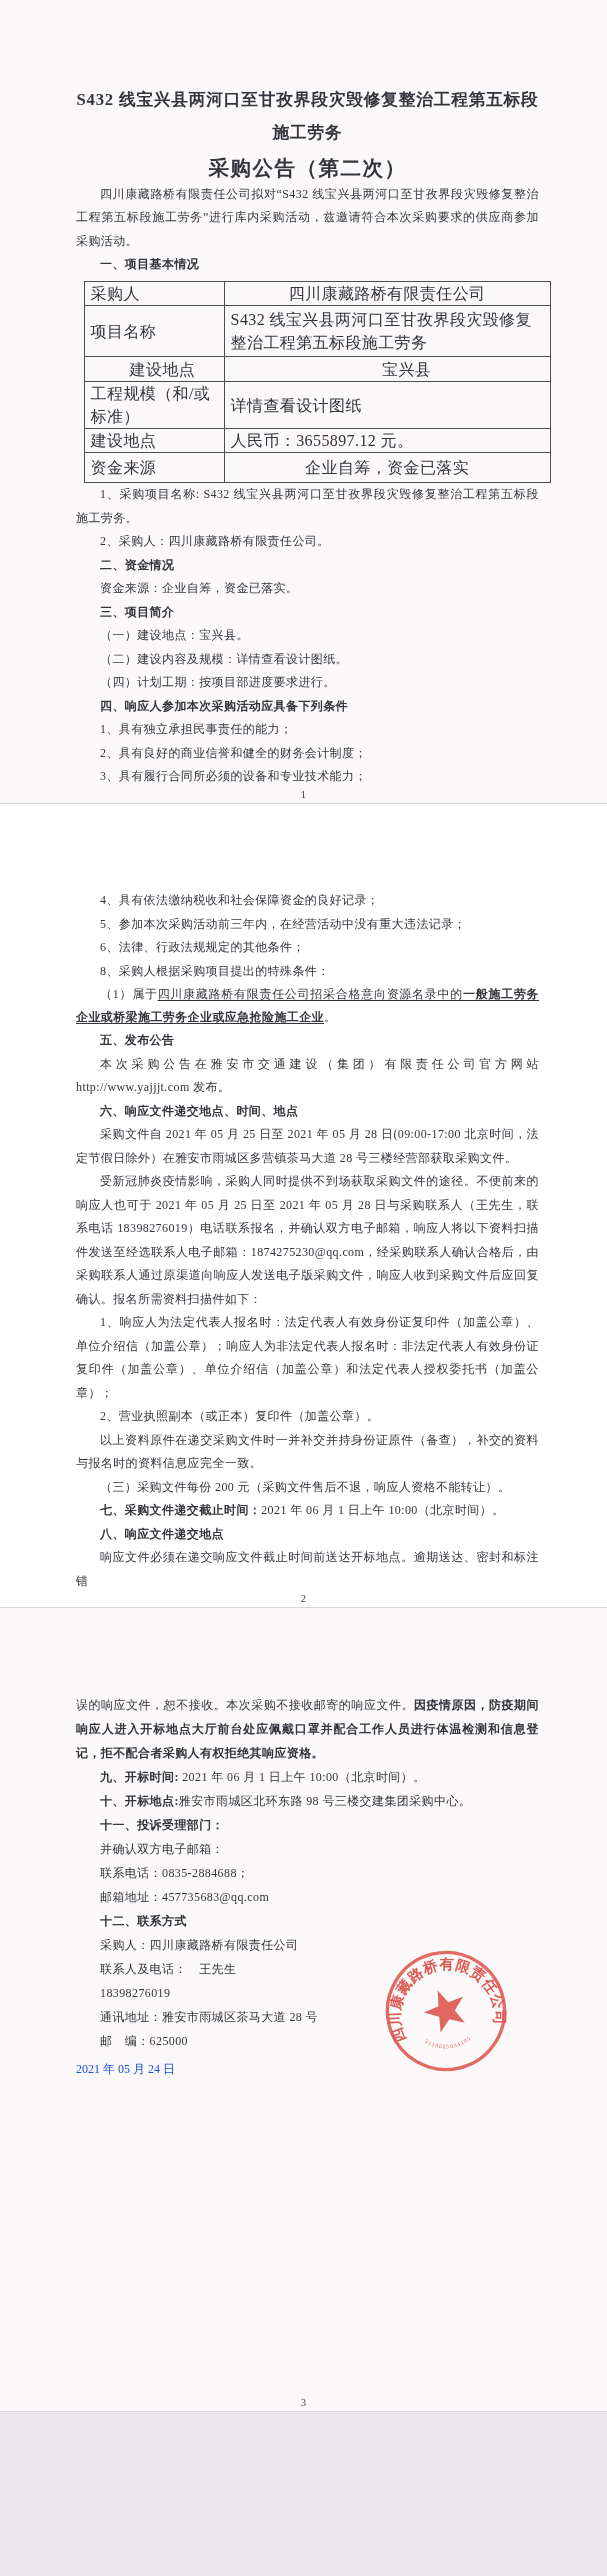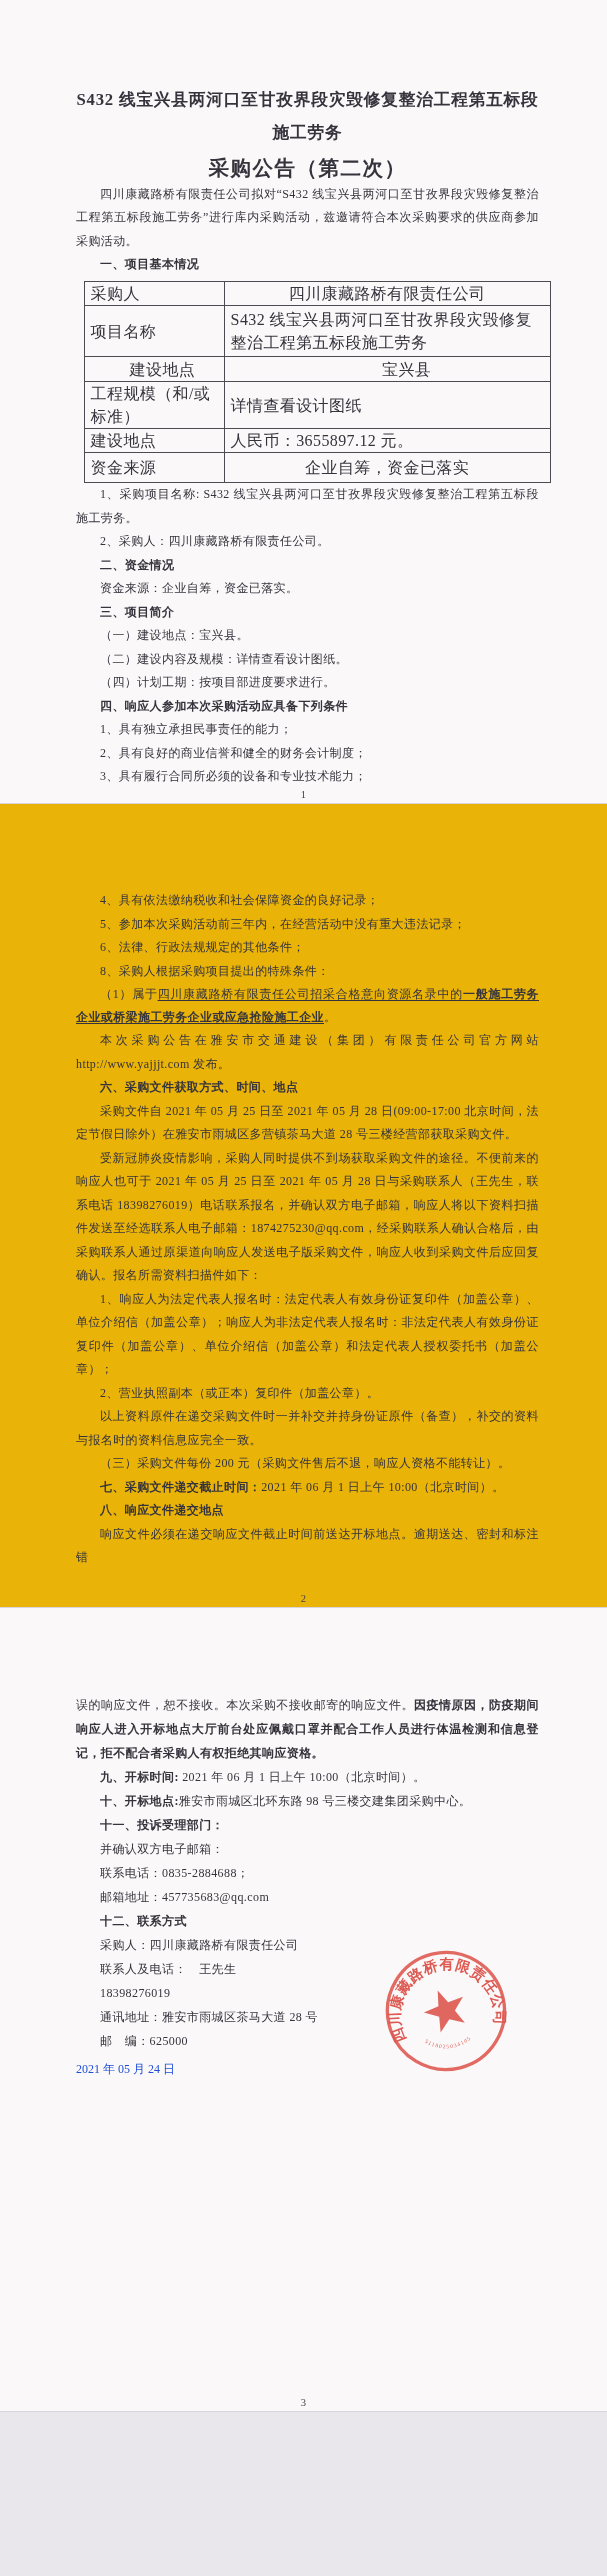--- a/index.html
+++ b/index.html
@@ -12,21 +12,21 @@
   }
   .page{
     position:relative;
     width:607px;
     height:804px;
     background:#fbf8fa;
     overflow:hidden;
     border-bottom:0.8px solid #d9d5de;
     box-sizing:border-box;
   }
-  .page.p2{background:#eab308;}
+  .page.p2{background:#ffffff;}
   .page.p3{background:#fbf8f9;}
   .content{margin:0 68px 0 76px;}
   p.doc{
     margin:0;
     font-size:12px;
     line-height:23.5px;
     text-align:justify;
     text-indent:2em;
     letter-spacing:0.4px;
   }
@@ -159,22 +159,23 @@
   <div class="page-num">1</div>
 </div>
 
 <div class="page p2">
   <div class="content pad-top">
     <p class="doc">4、具有依法缴纳税收和社会保障资金的良好记录；</p>
     <p class="doc mt2">5、参加本次采购活动前三年内，在经营活动中没有重大违法记录；</p>
     <p class="doc mt2">6、法律、行政法规规定的其他条件；</p>
     <p class="doc mt2">8、采购人根据采购项目提出的特殊条件：</p>
     <p class="doc lh30 mt6"><span>（1）属于</span><span class="u">四川康藏路桥有限责任公司招采合格意向资源名录中的</span><span class="b u">一般施工劳务企业或桥梁施工劳务企业或应急抢险施工企业</span><span>。</span></p>
+    <p class="doc b mt6">五、发布公告</p>
     <p class="doc mt2">本次采购公告在雅安市交通建设（集团）有限责任公司官方网站 http://www.yajjjt.com 发布。</p>
-    <p class="doc b mt4">六、采购文件获取方式、时间、地点</p>
+    <p class="doc b mt4">六、响应文件递交地点、时间、地点</p>
     <p class="doc mt2">采购文件自 2021 年 05 月 25 日至 2021 年 05 月 28 日(09:00-17:00 北京时间，法定节假日除外）在雅安市雨城区多营镇茶马大道 28 号三楼经营部获取采购文件。</p>
     <p class="doc mt2">受新冠肺炎疫情影响，采购人同时提供不到场获取采购文件的途径。不便前来的响应人也可于 2021 年 05 月 25 日至 2021 年 05 月 28 日与采购联系人（王先生，联系电话 18398276019）电话联系报名，并确认双方电子邮箱，响应人将以下资料扫描件发送至经选联系人电子邮箱：1874275230@qq.com，经采购联系人确认合格后，由采购联系人通过原渠道向响应人发送电子版采购文件，响应人收到采购文件后应回复确认。报名所需资料扫描件如下：</p>
     <p class="doc mt2">1、响应人为法定代表人报名时：法定代表人有效身份证复印件（加盖公章）、单位介绍信（加盖公章）；响应人为非法定代表人报名时：非法定代表人有效身份证复印件（加盖公章）、单位介绍信（加盖公章）和法定代表人授权委托书（加盖公章）；</p>
     <p class="doc mt2">2、营业执照副本（或正本）复印件（加盖公章）。</p>
     <p class="doc mt2">以上资料原件在递交采购文件时一并补交并持身份证原件（备查），补交的资料与报名时的资料信息应完全一致。</p>
     <p class="doc mt2">（三）采购文件每份 200 元（采购文件售后不退，响应人资格不能转让）。</p>
     <p class="doc mt2"><span class="b">七、采购文件递交截止时间：</span><span>2021 年 06 月 1 日上午 10:00（北京时间）。</span></p>
     <p class="doc b mt2">八、响应文件递交地点</p>
     <p class="doc mt2">响应文件必须在递交响应文件截止时间前送达开标地点。逾期送达、密封和标注错</p>
   </div>

